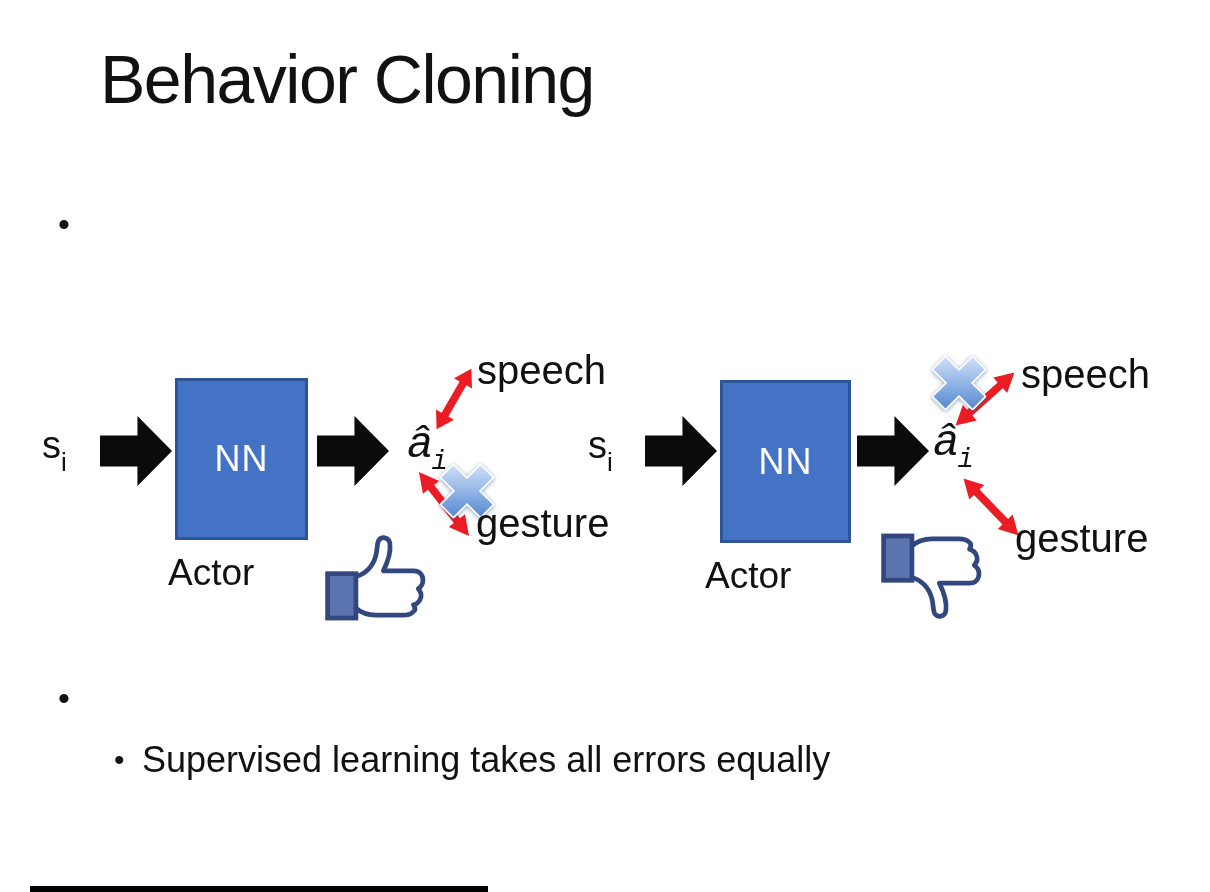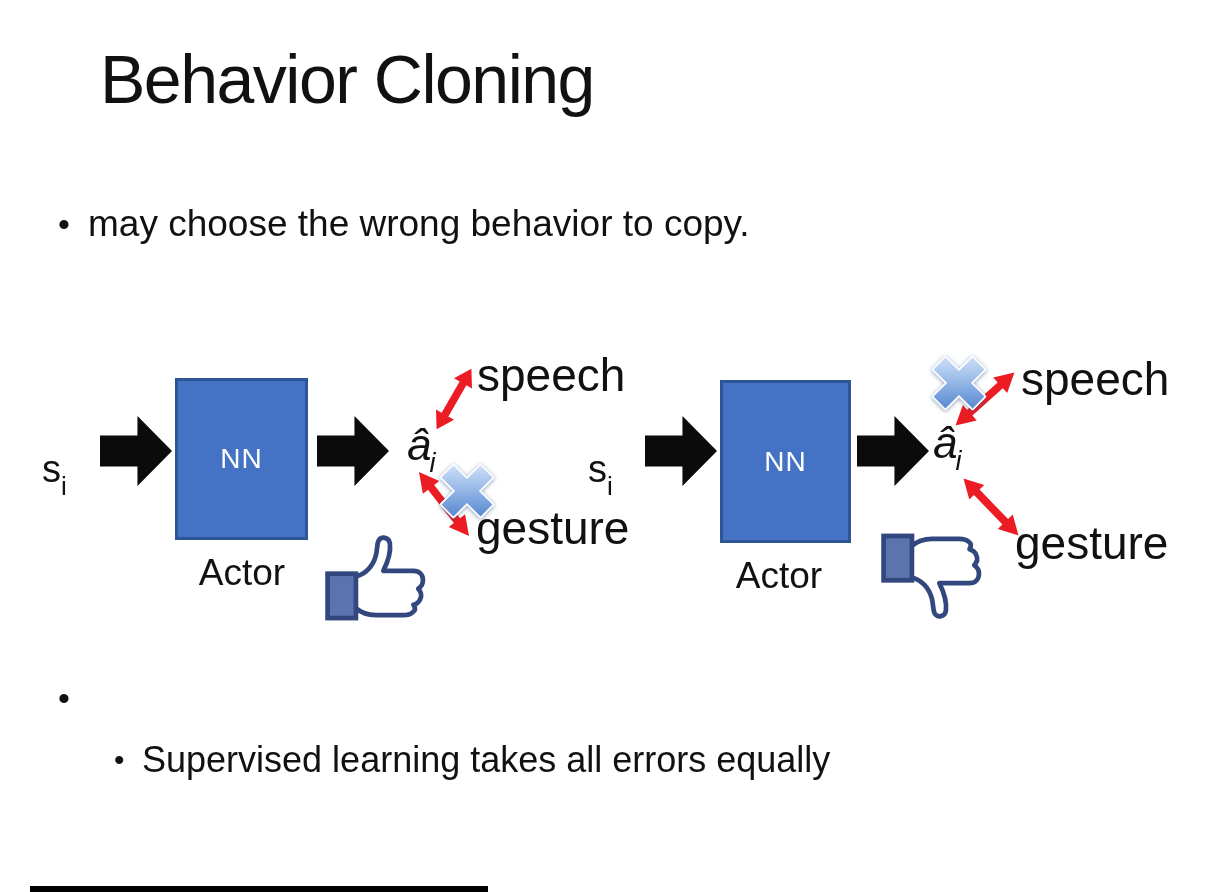--- a/index.html
+++ b/index.html
@@ -19,39 +19,39 @@
     margin-left:44px;
   }
   .bullet{display:flex; align-items:flex-start; font-size:37px; line-height:52px;}
   .bullet .dot{width:30px; flex:0 0 30px; font-size:34px;}
   .b1{left:58px; top:198px; width:1030px;}
   .b2{left:58px; top:672px; width:1120px;}
   .b2sub{left:114px; top:734px; width:1050px; font-size:36px;}
   .b2sub .dot{width:28px; flex:0 0 28px; font-size:30px;}
 
   
-  .silabel{font-size:38px; white-space:nowrap;margin-top:24px;}
+  .silabel{font-size:38px; white-space:nowrap;}
   .silabel sub{font-size:26px; position:relative; top:4px;}
   .blockarrow{
     width:72px; height:70px; background:var(--arrow_black);
     clip-path:polygon(0% 28%, 52% 28%, 52% 0%, 100% 50%, 52% 100%, 52% 72%, 0% 72%);
   }
   .nnbox{
     background:var(--box_blue); border:3px solid var(--box_border);
     display:flex; align-items:center; justify-content:center; box-sizing:border-box;
   }
-  .nnbox .nn{color:#fff; font-size:28px; letter-spacing:1px;}
-  .caption{font-size:37px; text-align:center; white-space:nowrap;}
+  .nnbox .nn{color:#fff; font-size:36px; letter-spacing:1px;}
+  .caption{font-size:37px; text-align:left; white-space:nowrap;}
   .ahat{
-    font-family:Liberation Sans, sans-serif; font-style:italic; font-size:44px; white-space:nowrap;
+    font-family:Liberation Mono, monospace; font-style:italic; font-size:44px; white-space:nowrap;
   }
   .ahat sub{font-size:27px; position:relative; top:2px; left:-2px;}
   .redarrow{height:26px;}
   .redarrow svg{display:block; width:100%; height:100%;}
-  .lbl{font-size:46px; white-space:nowrap;}
+  .lbl{font-size:40px; white-space:nowrap;}
   .xmark{filter:drop-shadow(0 1px 2px rgba(50,80,130,.55));}
   .thumb svg{display:block;}
   .flipv{transform:scaleY(-1);}
   .cutbar{background:var(--bar_black);}
 </style>
 </head>
 <body>
 
 <svg width="0" height="0" style="position:absolute">
   <defs>
@@ -63,21 +63,20 @@
   </defs>
 </svg>
 
 <div class="slide">
 
   <div class="abs title">Behavior Cloning</div>
 
   <div class="abs bullet b1">
     <span class="dot">•</span>
     <span>
-      <span style="display:block">may choose the wrong behavior to copy.</span>
     </span>
   </div>
 
   <div class="abs silabel" style="left:42px; top:424px;"><span>s</span><sub>i</sub></div>
 
   <div class="abs blockarrow" style="left:100px; top:416px;"></div>
 
   <div class="abs nnbox" style="left:175px; top:378px; width:133px; height:162px;">
     <span class="nn">NN</span>
   </div>

